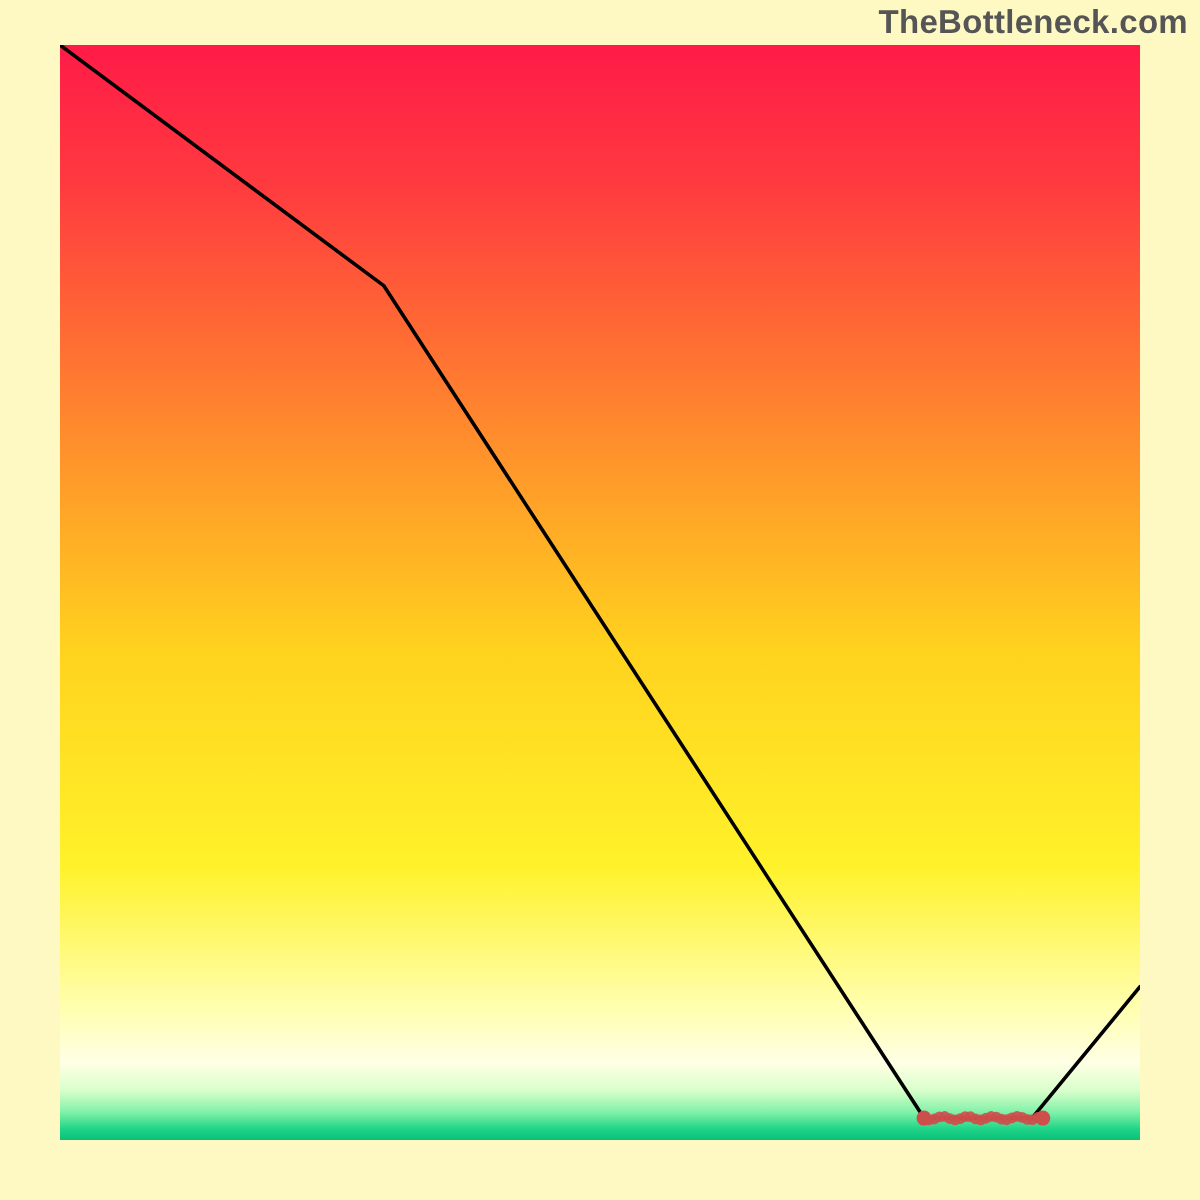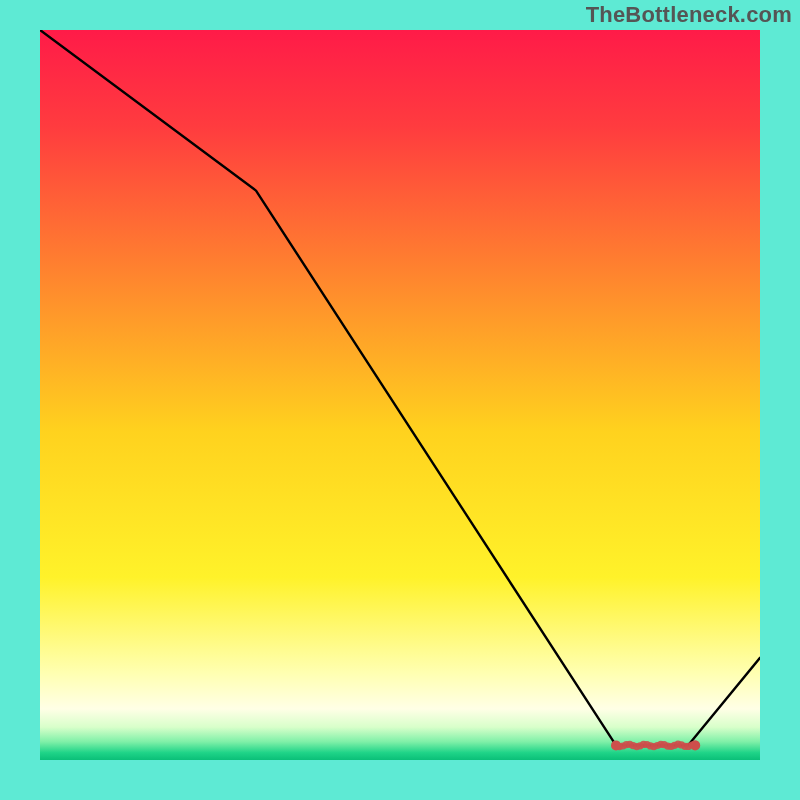--- a/index.html
+++ b/index.html
@@ -8,21 +8,21 @@
     width: 800px;
     height: 800px;
     background: #000;
     font-family: Arial, Helvetica, sans-serif;
     overflow: hidden;
   }
   .frame {
     position: relative;
     width: 800px;
     height: 800px;
-    background: #5eead4;
+    background: #fef9c3;
   }
   .watermark {
     position: absolute;
     top: 2px;
     right: 8px;
     color: #555;
     font-size: 22px;
     font-weight: bold;
     letter-spacing: 0.2px;
     user-select: none;

